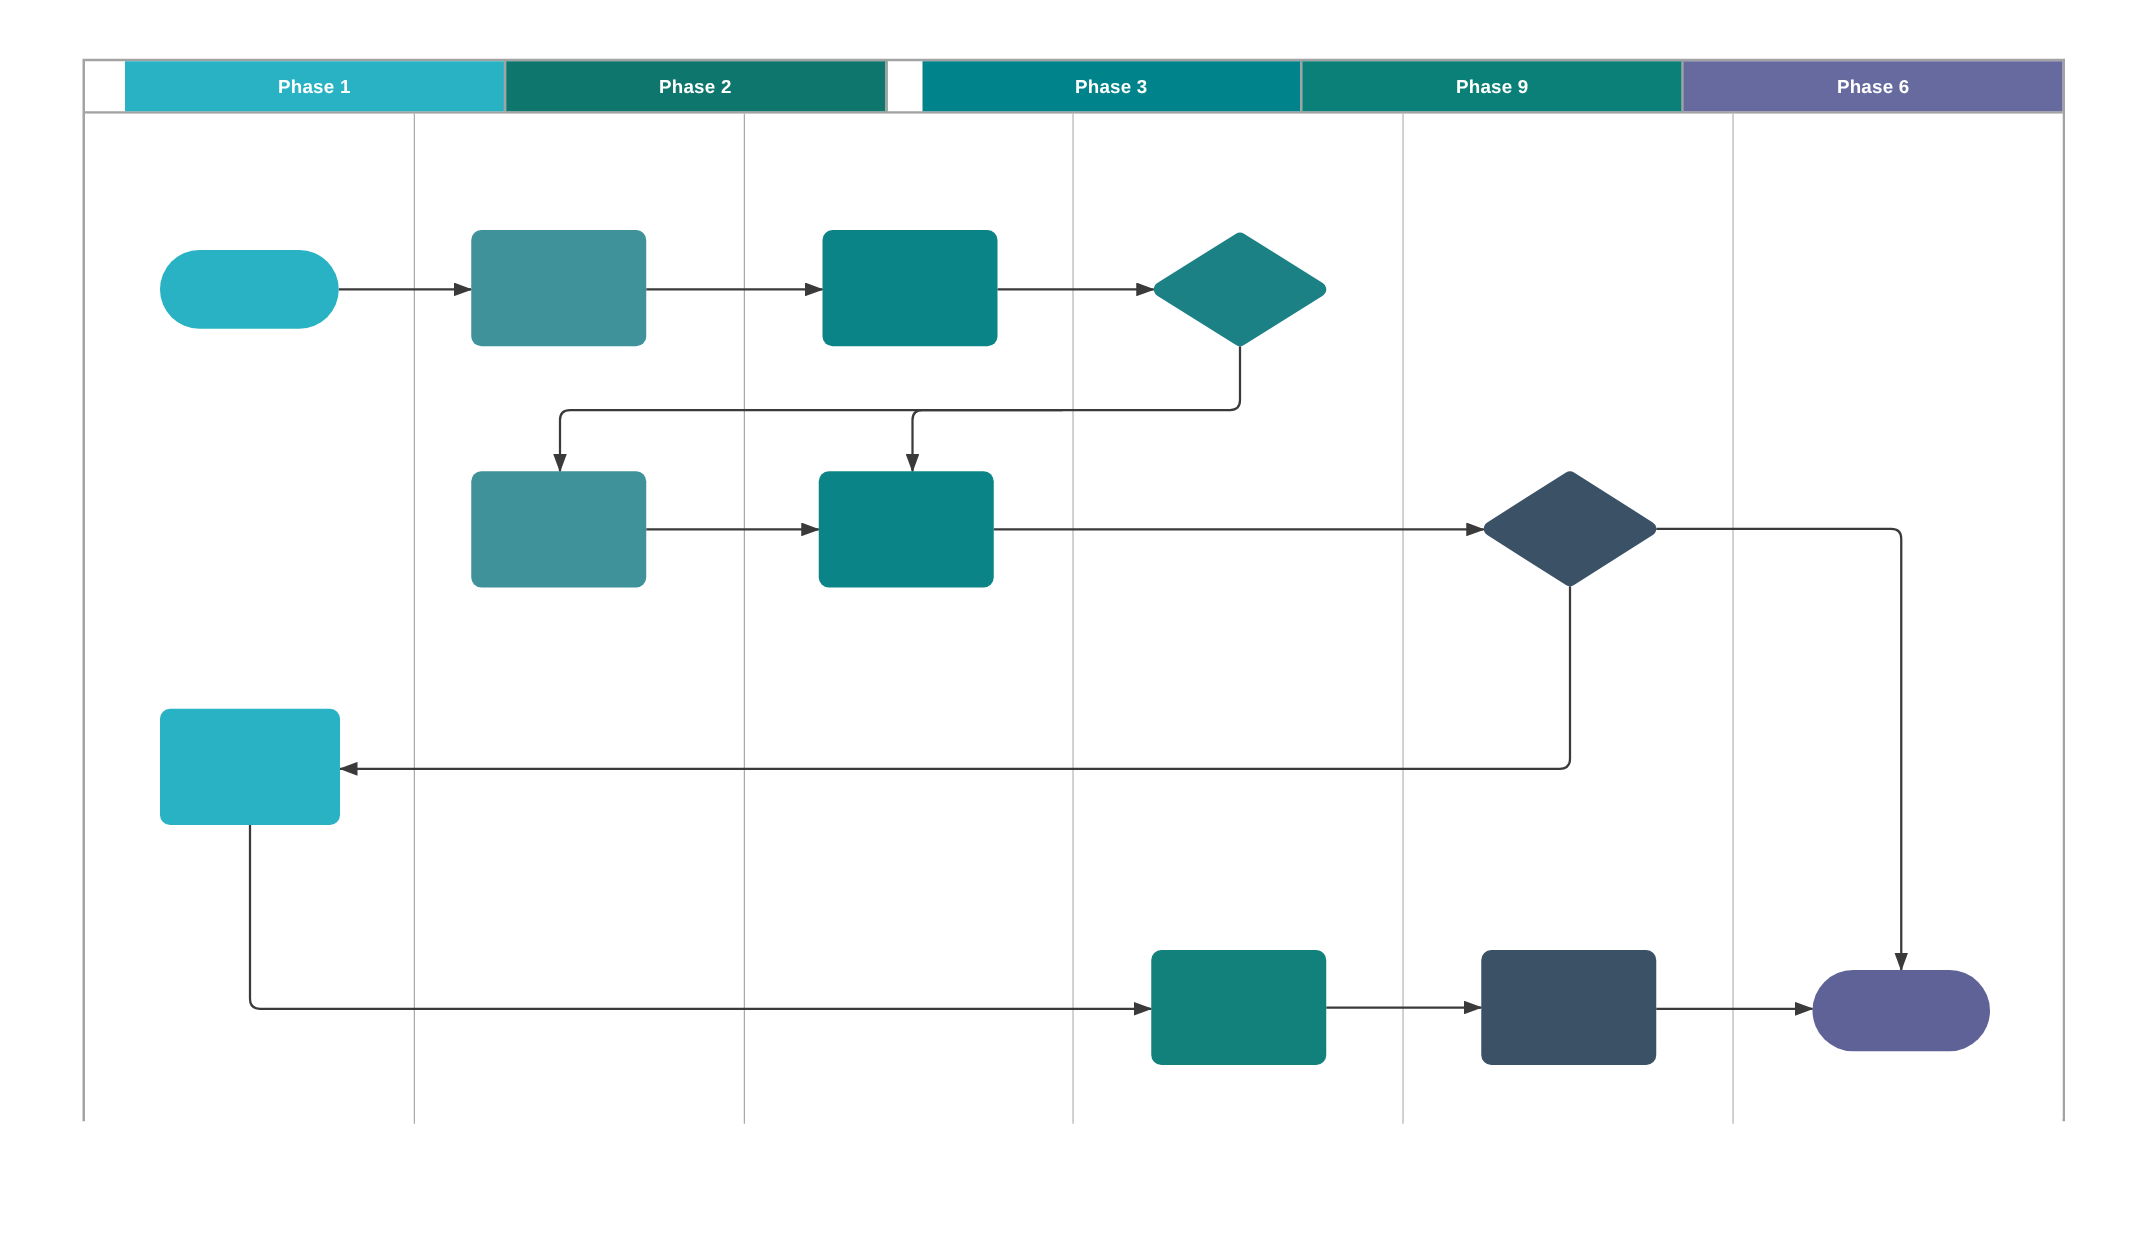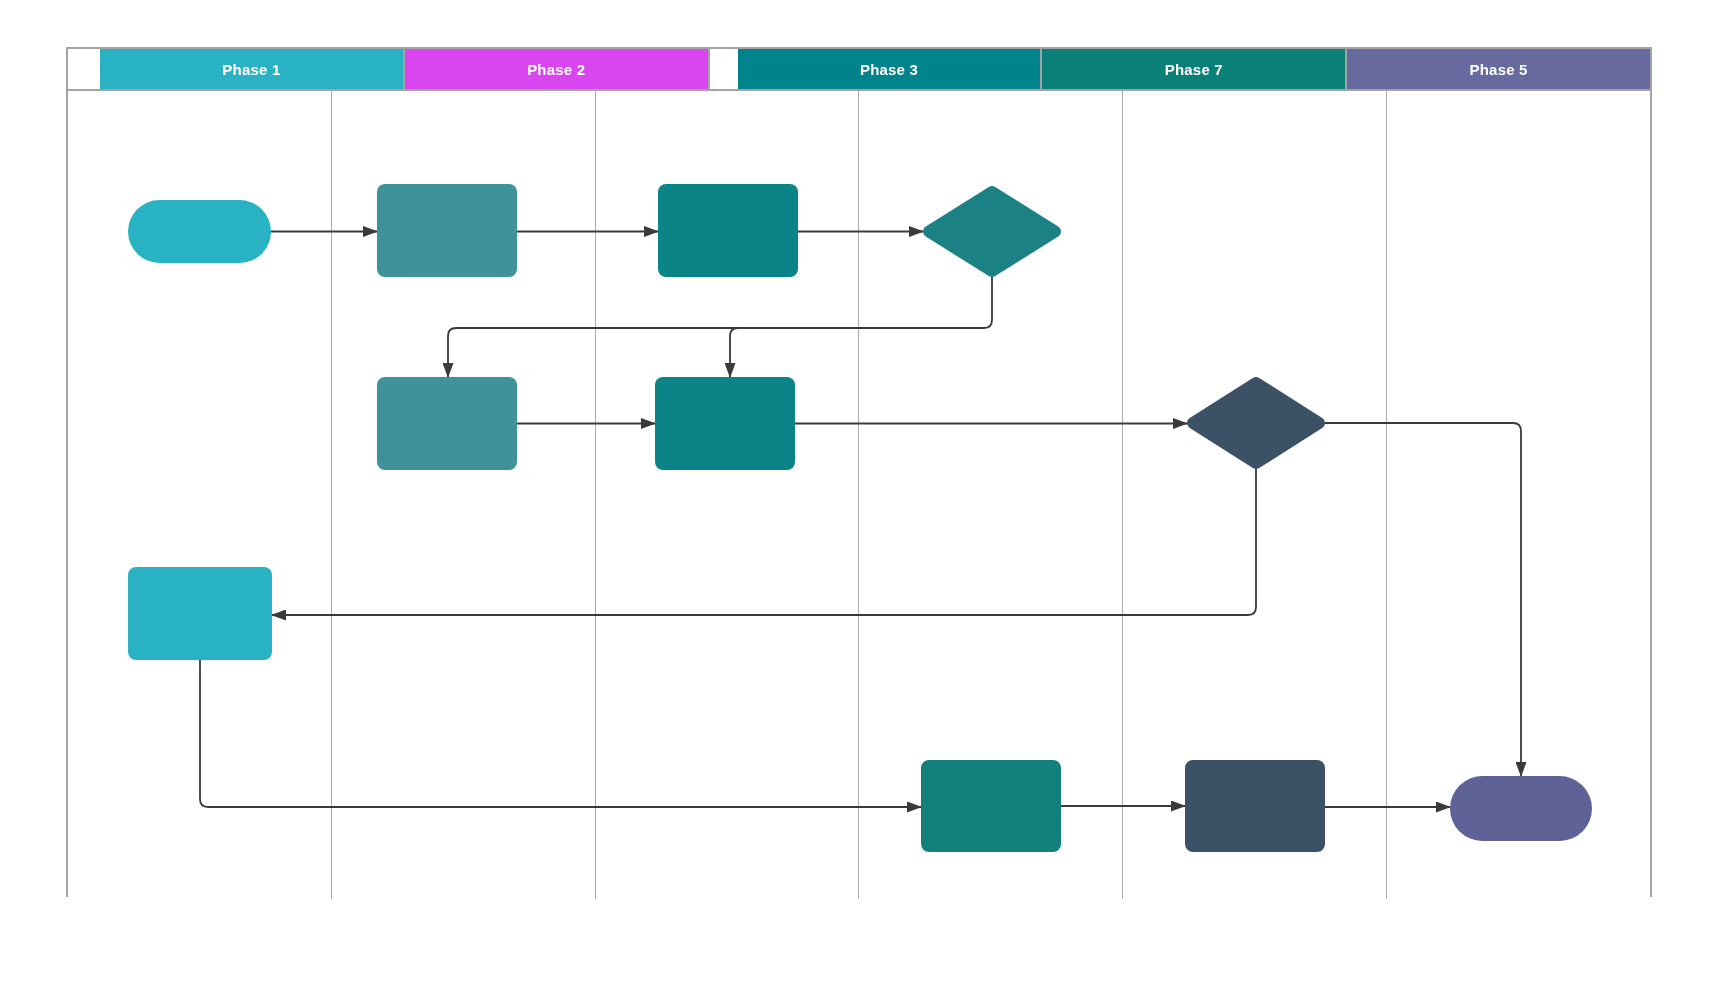--- a/index.html
+++ b/index.html
@@ -61,24 +61,24 @@
   #diagram-svg .node { pointer-events: auto; }
 </style>
 </head>
 <body>
 
 <div class="page">
 
   <div class="swimlane-table" id="swimlane-table" style="left: 66px; top: 47px; width: 1586px; height: 850px; border-color: rgb(163, 163, 163);">
     <div class="lane-headers" id="lane-headers" style="height: 40px;">
         <div class="lane-header" style="background: rgb(41, 178, 195); color: rgb(255, 255, 255);">Phase 1</div>
-        <div class="lane-header" style="background: #d946ef; color: rgb(255, 255, 255);">Phase 2</div>
+        <div class="lane-header" style="background: #0f766e; color: rgb(255, 255, 255);">Phase 2</div>
         <div class="lane-header" style="background: rgb(0, 131, 138); color: rgb(255, 255, 255); margin-left: 28px;">Phase 3</div>
-        <div class="lane-header" style="background: rgb(10, 128, 120); color: rgb(255, 255, 255);">Phase 7</div>
-        <div class="lane-header" style="background: rgb(102, 106, 158); color: rgb(255, 255, 255);">Phase 5</div>
+        <div class="lane-header" style="background: rgb(10, 128, 120); color: rgb(255, 255, 255);">Phase 9</div>
+        <div class="lane-header" style="background: rgb(102, 106, 158); color: rgb(255, 255, 255);">Phase 6</div>
       </div>
     <div class="lane-body" id="lane-body" style="height: 810px;">
         <div class="lane-col"></div>
         <div class="lane-col"></div>
         <div class="lane-col"></div>
         <div class="lane-col"></div>
         <div class="lane-col"></div>
         <div class="lane-col"></div>
       </div>
   </div>

